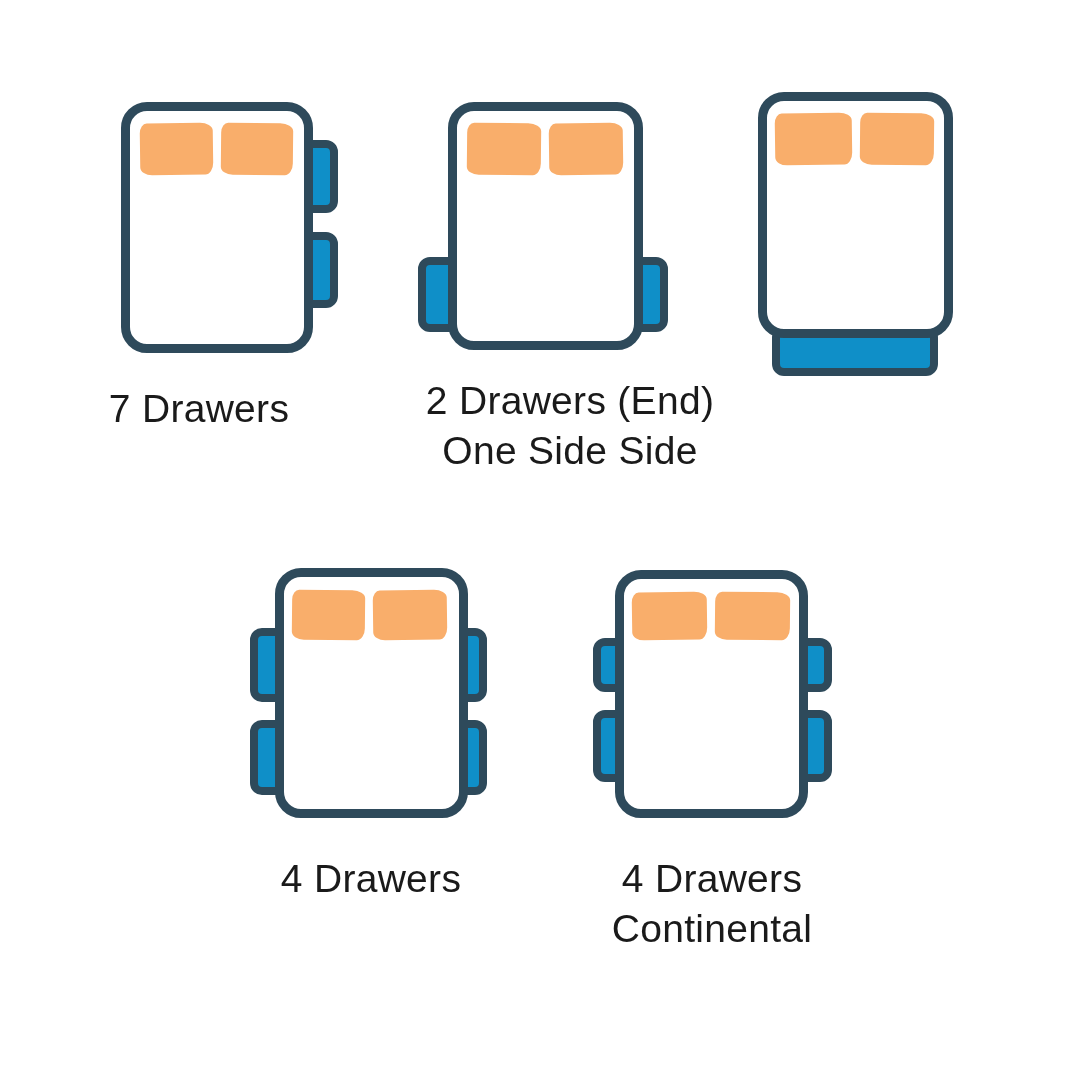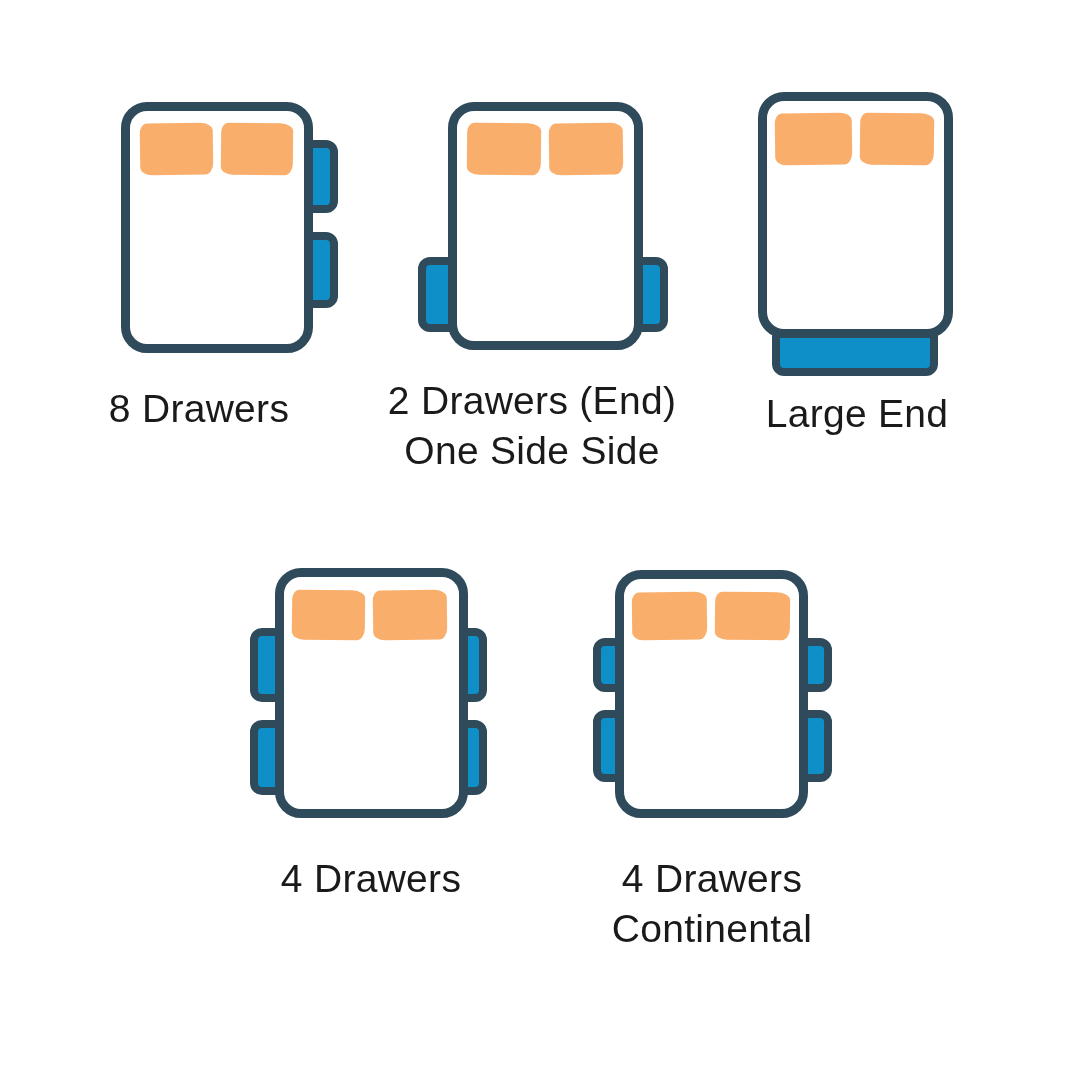--- a/index.html
+++ b/index.html
@@ -60,45 +60,44 @@
 <div class="canvas">
 
   <section>
     <div class="drawer" style="left:290px; top:140px; width:48px; height:73px;"></div>
     <div class="drawer" style="left:290px; top:232px; width:48px; height:76px;"></div>
     <div class="bed" style="left:121px; top:102px; width:192px; height:251px;">
       <div class="pillow pillow-a" style="left:10px; top:12px; width:73px; height:52px;"></div>
       <div class="pillow pillow-b" style="left:91px; top:12px; width:72px; height:52px;"></div>
     </div>
     <div class="label" style="left:199px; top:384px;">
-      <span>8 Drawers</span>
+      <span>7 Drawers</span>
     </div>
   </section>
 
   <section>
     <div class="drawer" style="left:418px; top:257px; width:48px; height:75px;"></div>
     <div class="drawer" style="left:620px; top:257px; width:48px; height:75px;"></div>
     <div class="bed" style="left:448px; top:102px; width:195px; height:248px;">
       <div class="pillow pillow-b" style="left:10px; top:12px; width:74px; height:52px;"></div>
       <div class="pillow pillow-a" style="left:92px; top:12px; width:74px; height:52px;"></div>
     </div>
-    <div class="label" style="left:532px; top:376px;">
+    <div class="label" style="left:570px; top:376px;">
       <span>2 Drawers (End)</span>
       <span>One Side Side</span>
     </div>
   </section>
 
   <section>
     <div class="drawer" style="left:772px; top:326px; width:166px; height:50px;"></div>
     <div class="bed" style="left:758px; top:92px; width:195px; height:246px;">
       <div class="pillow pillow-a" style="left:8px; top:12px; width:77px; height:52px;"></div>
       <div class="pillow pillow-b" style="left:93px; top:12px; width:74px; height:52px;"></div>
     </div>
     <div class="label" style="left:857px; top:389px;">
-      <span>Large End</span>
     </div>
   </section>
 
   <section>
     <div class="drawer" style="left:250px; top:628px; width:48px; height:74px;"></div>
     <div class="drawer" style="left:250px; top:720px; width:48px; height:75px;"></div>
     <div class="drawer" style="left:439px; top:628px; width:48px; height:74px;"></div>
     <div class="drawer" style="left:439px; top:720px; width:48px; height:75px;"></div>
     <div class="bed" style="left:275px; top:568px; width:193px; height:250px;">
       <div class="pillow pillow-b" style="left:8px; top:13px; width:73px; height:50px;"></div>

